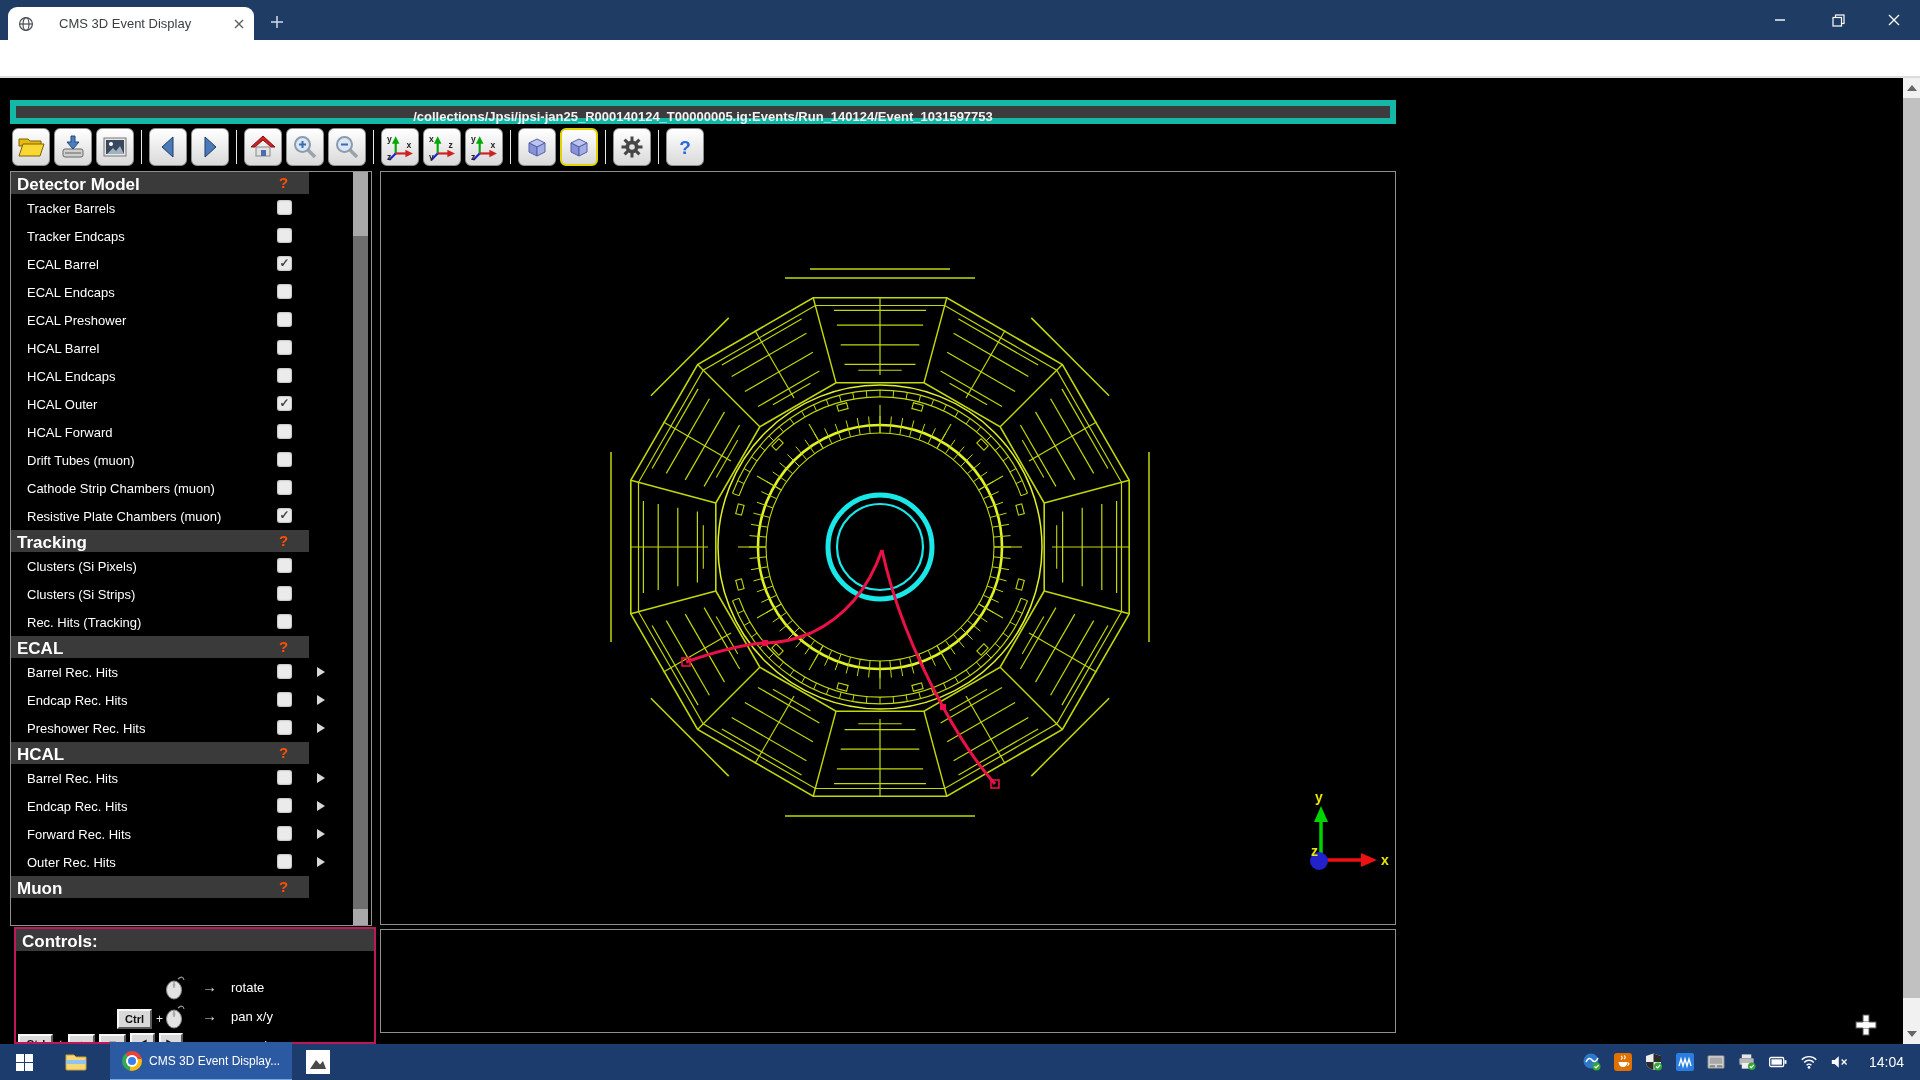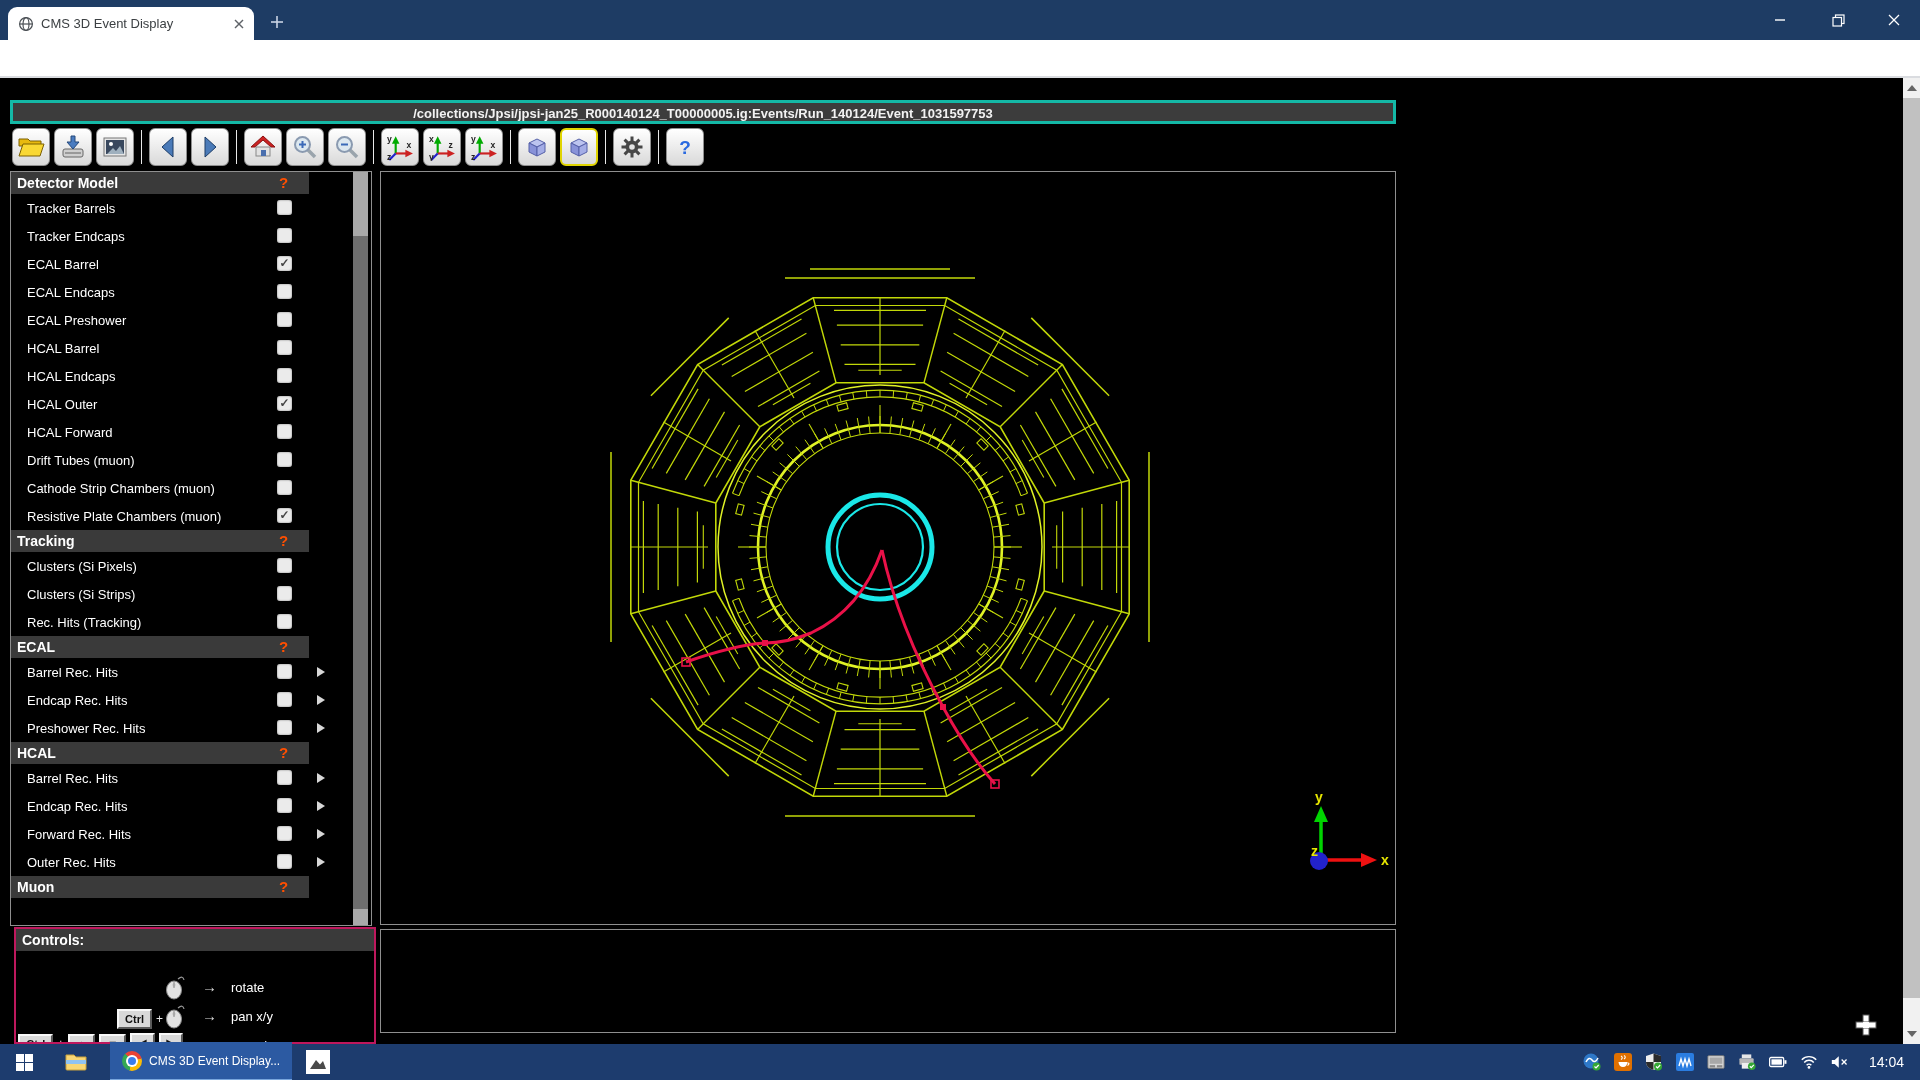--- a/index.html
+++ b/index.html
@@ -2,49 +2,49 @@
 <html><head>
 <meta charset="utf-8">
 <style>
   *{box-sizing:border-box;margin:0;padding:0}
   html,body{width:1920px;height:1080px;overflow:hidden;background:#000;
     font-family:"Liberation Sans",sans-serif}
   
   #tabbar{position:absolute;left:0;top:0;width:1920px;height:40px;background:#1e3c64}
   .tab{position:absolute;left:8px;top:7px;width:246px;height:33px;background:#fff;
     border-radius:9px 9px 0 0;display:flex;align-items:center;padding:0 10px}
-  .tab-title{flex:1;font-size:13px;color:#3c4043;margin-left:7px;white-space:nowrap;overflow:hidden}
+  .tab-title{flex:1;font-size:13px;color:#3c4043;margin-left:25px;white-space:nowrap;overflow:hidden}
   .newtab{position:absolute;left:262px;top:9px;width:30px;height:26px;display:flex;
     align-items:center;justify-content:center;background:none;border:none}
   .winbtn{position:absolute;top:0;width:52px;height:40px;display:flex;align-items:center;
     justify-content:center;background:none;border:none}
   #urlbar{position:absolute;left:0;top:40px;width:1920px;height:38px;background:#fff;
     border-bottom:2px solid #dadce0;display:block}
   .navbtn{position:absolute;top:48px;width:30px;height:22px;display:flex;align-items:center;
     justify-content:center;background:none;border:none}
   .pill{position:absolute;left:112px;top:45px;width:1620px;height:29px;background:#f0f2f4;
     border-radius:15px;display:flex;align-items:center;padding:0 14px}
   .url-text{font-size:15px;color:#202124;margin-left:10px}
   .rightbtn{position:absolute;top:46px;background:none;border:none;display:flex;align-items:center;justify-content:center}
   .badge{position:absolute;left:1797px;top:61px;width:15px;height:13px;background:#7a7f85;
     color:#fff;font-size:9px;font-weight:bold;text-align:center;line-height:13px;border-radius:2px}
   .vsep{position:absolute;left:1828px;top:50px;width:1px;height:22px;background:#dadce0}
   
   #page{position:absolute;left:0;top:78px;width:1920px;height:966px;background:#000}
   #apptitle{position:absolute;left:10px;top:22px;width:1386px;height:24px;background:#3c3c3c;
-    border:3px solid #14b8a6;color:#f2f2f2;font-weight:bold;font-size:13px;text-align:center;line-height:22px}
+    border:6px solid #14b8a6;color:#f2f2f2;font-weight:bold;font-size:13px;text-align:center;line-height:22px}
   #toolbar{position:absolute;left:12px;top:48px;height:42px;display:flex;align-items:center}
   .tbtn{width:38px;height:38px;margin-right:4px;background:linear-gradient(#ffffff,#d9d9d9);
     border:1px solid #8f8f8f;border-radius:6px;display:flex;align-items:center;justify-content:center;padding:0}
   .tbtn.selected{border:2px solid #e0d400}
   .tsep{width:1px;height:34px;background:#e8e8e8;margin:0 7px 0 3px}
   #sidebar{position:absolute;left:10px;top:93px;width:362px;height:755px;background:#000;
     border:1px solid #8f8f8f;overflow:hidden}
   .shead{position:relative;height:22px;background:#3a3a3a;width:298px}
-  .shead-t{position:absolute;left:6px;top:3px;color:#fff;font-size:14px;font-weight:bold}
+  .shead-t{position:absolute;left:6px;top:3px;color:#fff;font-size:17px;font-weight:bold}
   .shelp{position:absolute;left:268px;top:2px;color:#ff4f00;font-size:15px;font-weight:bold}
   .controls-head{width:100%}
   .srow{position:relative;height:28px}
   .slabel{position:absolute;left:16px;top:7px;color:#fff;font-size:13px}
   .cb{position:absolute;left:266px;top:6px;width:15px;height:15px;background:#ebebeb;
     border-radius:3px;box-shadow:inset 0 0 2px #777;font-size:12px;line-height:15px;
     text-align:center;color:#444;font-weight:bold}
   .xarrow{position:absolute;left:306px;top:9px;width:0;height:0;border-left:8px solid #d8d8d8;
     border-top:5px solid transparent;border-bottom:5px solid transparent}
   .sscroll{position:absolute;left:342px;top:0;width:15px;height:753px;background:#6e6e6e}

